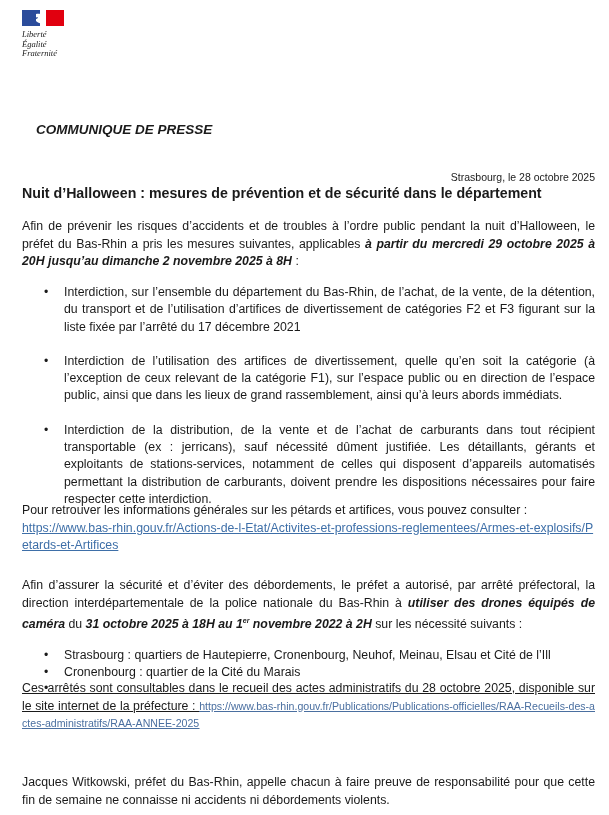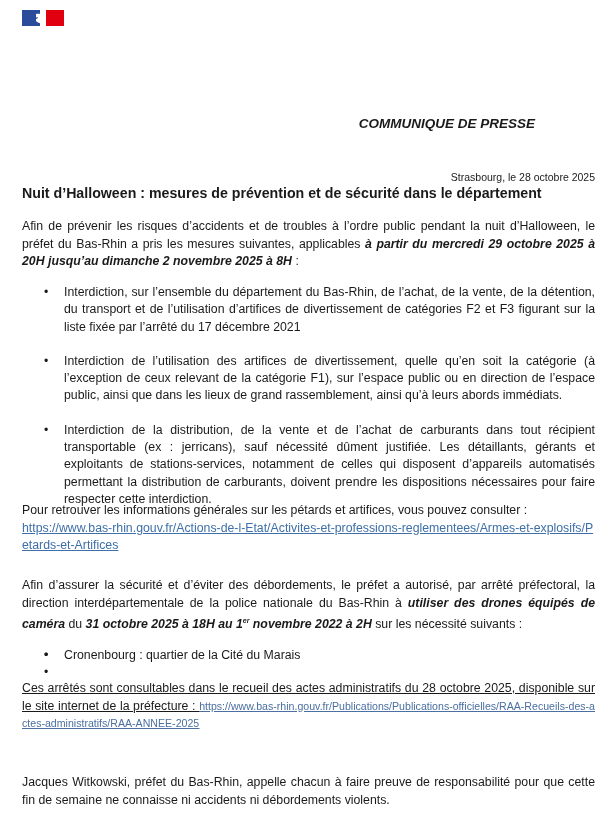--- a/index.html
+++ b/index.html
@@ -12,21 +12,21 @@
   .flag { width: 42px; height: 16px; display: block; }
   .prefet-title {
     margin-top: 6px; font-weight: bold; font-size: 15.5px; line-height: 15px;
     letter-spacing: 0.2px; color: #111;
   }
   .devise {
     margin-top: 4px; font-family: "Liberation Serif", "DejaVu Serif", serif;
     font-style: italic; font-size: 8.5px; line-height: 9.5px; color: #222;
   }
   .press-title {
-    position: absolute; left: 0; width: 535px; top: 116px; text-align: right;
+    position: absolute; left: 0; width: 535px; top: 122px; text-align: left;
     font-weight: bold; font-style: italic; font-size: 13.5px; padding-left: 36px; box-sizing: border-box;
   }
   .date-line { position: absolute; right: 14px; top: 154px; font-size: 10.5px; margin-top: 17px; }
   .headline {
     position: absolute; left: 22px; top: 185px; font-weight: bold; font-size: 14.2px;
   }
   .para {
     position: absolute; left: 22px; width: 573px; text-align: justify;
     line-height: 17.5px; font-size: 12.3px;
   }
@@ -45,20 +45,25 @@
 <body>
 
 <div class="logo">
   <svg class="flag" viewBox="0 0 42 16">
     <rect x="0" y="0" width="18" height="16" fill="#2b4c9b"></rect>
     <rect x="18" y="0" width="6" height="16" fill="#ffffff"></rect>
     <rect x="24" y="0" width="18" height="16" fill="#e1000f"></rect>
     <path d="M14 4 C18 3 22 5 21 8 C20 10 23 11 22 13 C19 14 16 13 14 11 Z" fill="#ffffff"></path>
     <path d="M12 8 L16 7 L15 9 Z" fill="#2b4c9b"></path>
   </svg>
+  <div class="devise">
+    <div>Liberté</div>
+    <div>Égalité</div>
+    <div>Fraternité</div>
+  </div>
 </div>
 
 <div class="press-title">COMMUNIQUE DE PRESSE</div>
 <div class="date-line">Strasbourg, le 28 octobre 2025</div>
 <div class="headline">Nuit d’Halloween : mesures de prévention et de sécurité dans le département</div>
 
 <div class="para" style="top:218px;">
   <span>Afin de prévenir les risques d’accidents et de troubles à l’ordre public pendant la nuit d’Halloween, le préfet du Bas-Rhin a pris les mesures suivantes, applicables </span><b>à partir du mercredi 29 octobre 2025 à 20H jusqu’au dimanche 2 novembre 2025 à 8H</b><span> :</span>
 </div>
 
@@ -71,21 +76,21 @@
 <div class="para" style="top:502px; text-align:left;">
   <div>Pour retrouver les informations générales sur les pétards et artifices, vous pouvez consulter :</div>
   <a class="link" href="#" style="word-break:break-all;">https://www.bas-rhin.gouv.fr/Actions-de-l-Etat/Activites-et-professions-reglementees/Armes-et-explosifs/Petards-et-Artifices</a>
 </div>
 
 <div class="para" style="top:577px;">
   <span>Afin d’assurer la sécurité et d’éviter des débordements, le préfet a autorisé, par arrêté préfectoral, la direction interdépartementale de la police nationale du Bas-Rhin à </span><b>utiliser des drones équipés de caméra</b><span> du </span><b>31 octobre 2025 à 18H au 1</b><b><sup style="font-size:7px;">er</sup></b><b> novembre 2022 à 2H</b><span> sur les nécessité suivants :</span>
 </div>
 
 <ul class="bullets b2" style="top:647px;">
-  <li><span class="dot">•</span></li>
+  <li><span class="dot">•</span><span>Strasbourg : quartiers de Hautepierre, Cronenbourg, Neuhof, Meinau, Elsau et Cité de l’Ill</span></li>
   <li><span class="dot">•</span><span>Cronenbourg : quartier de la Cité du Marais</span></li>
   <li><span class="dot">•</span></li>
 </ul>
 
 <div class="para" style="top:680px;text-decoration:underline;">
   <span>Ces arrêtés sont consultables dans le recueil des actes administratifs du 28 octobre 2025, disponible sur le site internet de la préfecture : </span><a class="link-small" href="#" style="word-break:break-all;">https://www.bas-rhin.gouv.fr/Publications/Publications-officielles/RAA-Recueils-des-actes-administratifs/RAA-ANNEE-2025</a>
 </div>
 
 <div class="para" style="top:774px;">Jacques Witkowski, préfet du Bas-Rhin, appelle chacun à faire preuve de responsabilité pour que cette fin de semaine ne connaisse ni accidents ni débordements violents.</div>
 

